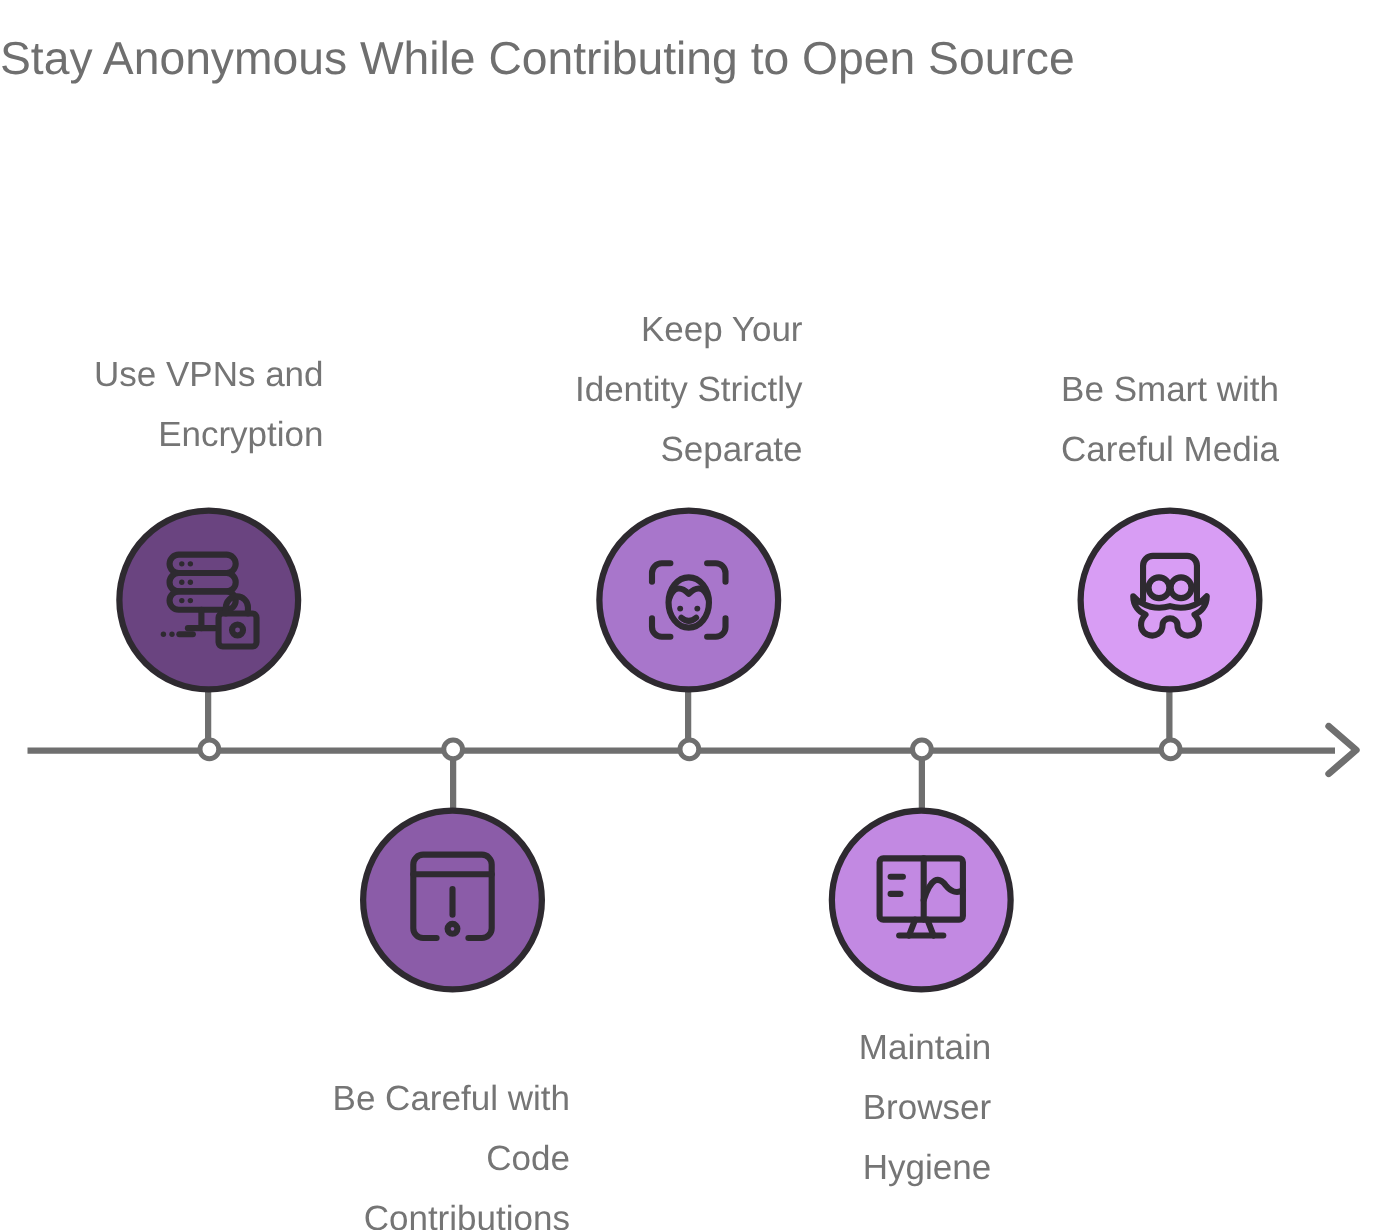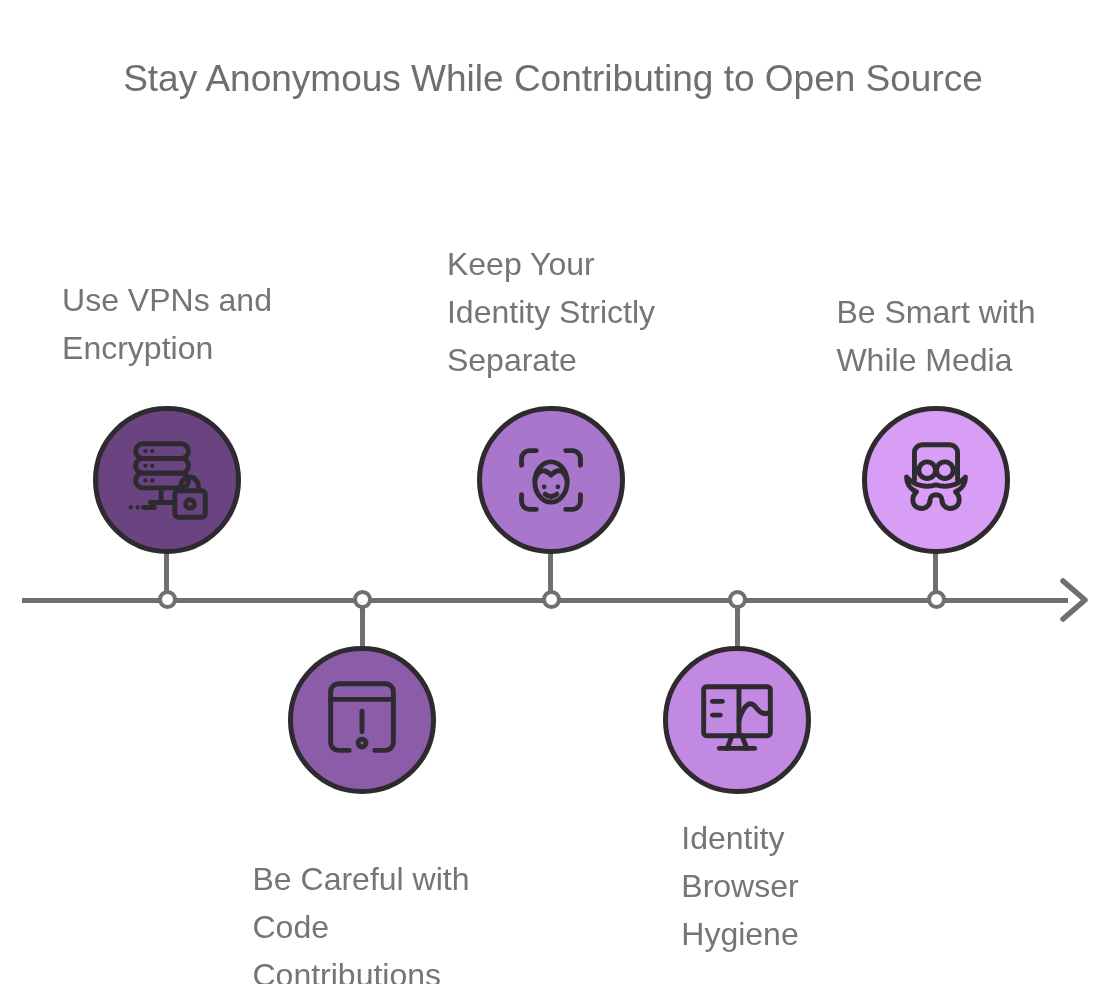--- a/index.html
+++ b/index.html
@@ -3,25 +3,25 @@
 <meta charset="utf-8">
 <style>
   html,body { margin:0; padding:0; background:#ffffff; }
   .canvas {
     position:relative; width:1106px; height:984px;
     background:#ffffff; overflow:hidden;
     font-family:"Liberation Sans", sans-serif;
   }
   .title {
     position:absolute; top:26px; left:0; width:100%;
-    text-align:center; font-size:37px; color:#6f6f6f;margin-top:32px;
+    font-size:37px; color:#6f6f6f;
   }
   .step-label {
     position:absolute; transform:translateX(-50%);
-    text-align:left; font-size:32px; line-height:48px;
+    text-align:right; font-size:28px; line-height:48px;
     color:#757575; white-space:pre-line; width:max-content; z-index:4;
   }
   .main-line { position:absolute; left:22px; top:598px; width:1046px; height:5px; background:#6f6f6f; z-index:1; }
   .arrow-svg { position:absolute; left:1060px; top:578px; z-index:1; }
   .connector { position:absolute; width:5px; background:#6f6f6f; z-index:1; }
   .node {
     position:absolute; width:11px; height:11px; border:4px solid #6f6f6f;
     background:#ffffff; border-radius:50%; z-index:2;
   }
   .circle {
@@ -129,42 +129,42 @@
         <ellipse cx="50" cy="52" rx="16.5" ry="20.5"></ellipse>
         <path d="M34,49 C38,37 45,40 50,45 C55,40 62,37 66,49"></path>
         <circle class="dot" cx="43" cy="57" r="2.4"></circle>
         <circle class="dot" cx="57" cy="57" r="2.4"></circle>
         <path d="M44,64.5 Q50,69.5 56,64.5"></path>
       </svg>
     </div>
   </div>
 
   <div class="step s4">
-    <div class="step-label">Identity
+    <div class="step-label">Maintain
 Browser
 Hygiene</div>
     <div class="connector"></div>
     <div class="node"></div>
     <div class="circle" style="background-color: rgb(194, 137, 226);">
       <svg class="icon" width="98" height="98" viewBox="0 0 100 100">
         <rect x="16" y="16" width="68" height="50" rx="3"></rect>
         <line x1="52" y1="16" x2="52" y2="66"></line>
         <line x1="25" y1="31" x2="35" y2="31"></line>
         <line x1="25" y1="45" x2="33" y2="45"></line>
         <path d="M52,50 C58,32 64,30 70,38 C74,43 79,45 84,42"></path>
         <path d="M45,66 L40,79"></path>
         <path d="M55,66 L60,79"></path>
         <line x1="32" y1="79" x2="68" y2="79"></line>
       </svg>
     </div>
   </div>
 
   <div class="step s5">
     <div class="step-label">Be Smart with
-While Media</div>
+Careful Media</div>
     <div class="connector"></div>
     <div class="node"></div>
     <div class="circle" style="background-color: rgb(216, 157, 244);">
       <svg class="icon" width="98" height="98" viewBox="0 0 100 100">
         <path d="M28,50 V22 a8,8 0 0 1 8,-8 h28 a8,8 0 0 1 8,8 v28"></path>
         <circle cx="41" cy="40" r="8.5"></circle>
         <circle cx="59" cy="40" r="8.5"></circle>
         <path d="M20,47 C28,56 40,58 50,55 C60,58 72,56 80,47 C80,55 75,60 70,62 C75,67 75,75 69,78 C62,81 56,77 56,70 C56,67 53,65 50,65 C47,65 44,67 44,70 C44,77 38,81 31,78 C25,75 25,67 30,62 C25,60 20,55 20,47 Z"></path>
       </svg>
     </div>

